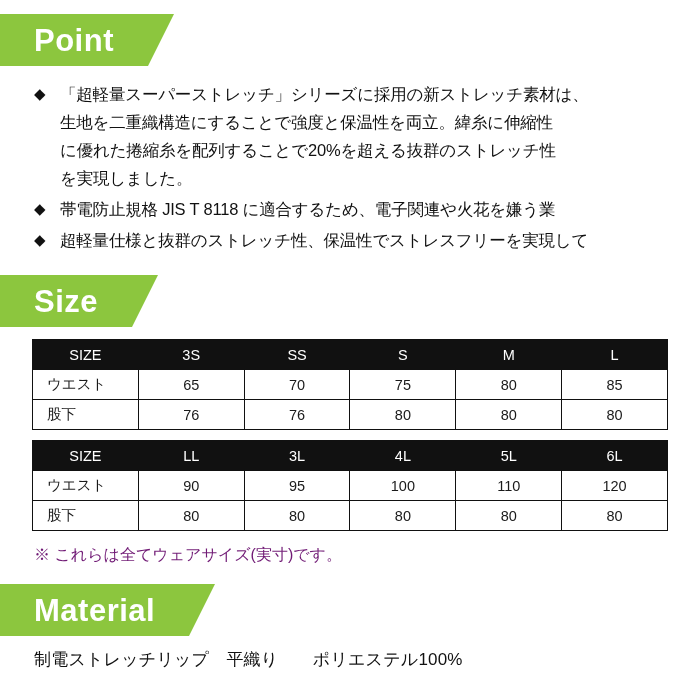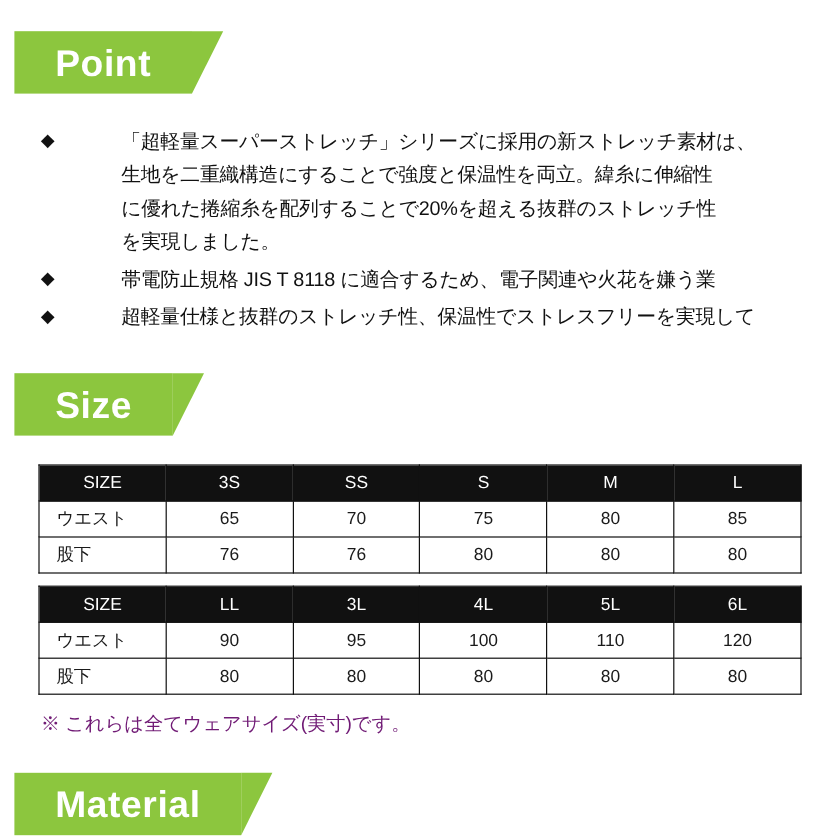--- a/index.html
+++ b/index.html
@@ -18,21 +18,21 @@
     position: relative;
     width: 700px;
     height: 700px;
     box-sizing: border-box;
   }
 
   
   .section-head {
     position: relative;
     height: 52px;
-    margin: 12px;
+    margin: 0;
   }
   .section-head .banner {
     position: absolute;
     left: 0;
     top: 0;
     height: 52px;
     background: #8cc63e;
     display: flex;
     align-items: center;
     padding-left: 34px;
@@ -72,21 +72,20 @@
     font-size: 15px;
     line-height: 28px;
     color: #111;
   }
   .bullet-text {
     flex: 1 1 auto;
     font-size: 16.5px;
     line-height: 28px;
     letter-spacing: -0.2px;
     color: #111;
-    margin-left: 41px;
   }
 
   
   .size-body {
     padding: 12px 30px 0 32px;
   }
   table.size-table {
     border-collapse: collapse;
     width: 636px;
     table-layout: fixed;

